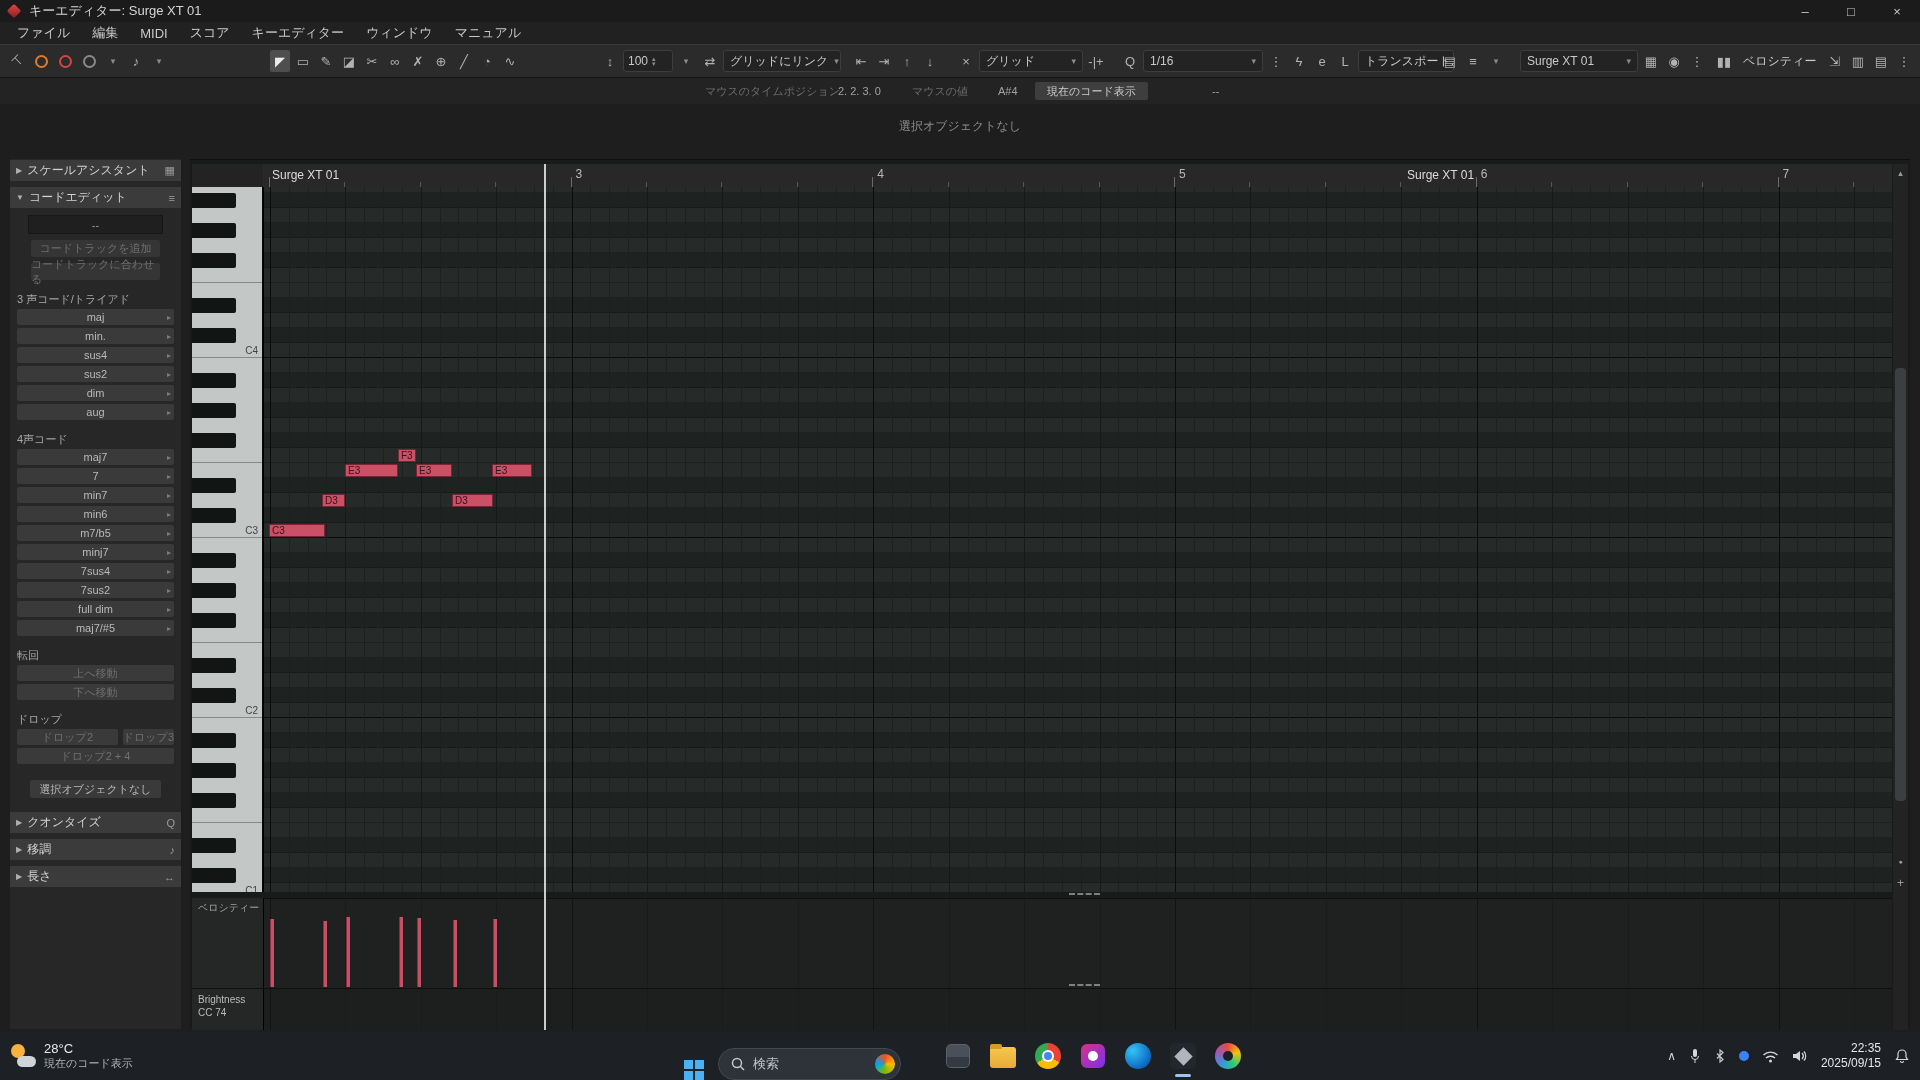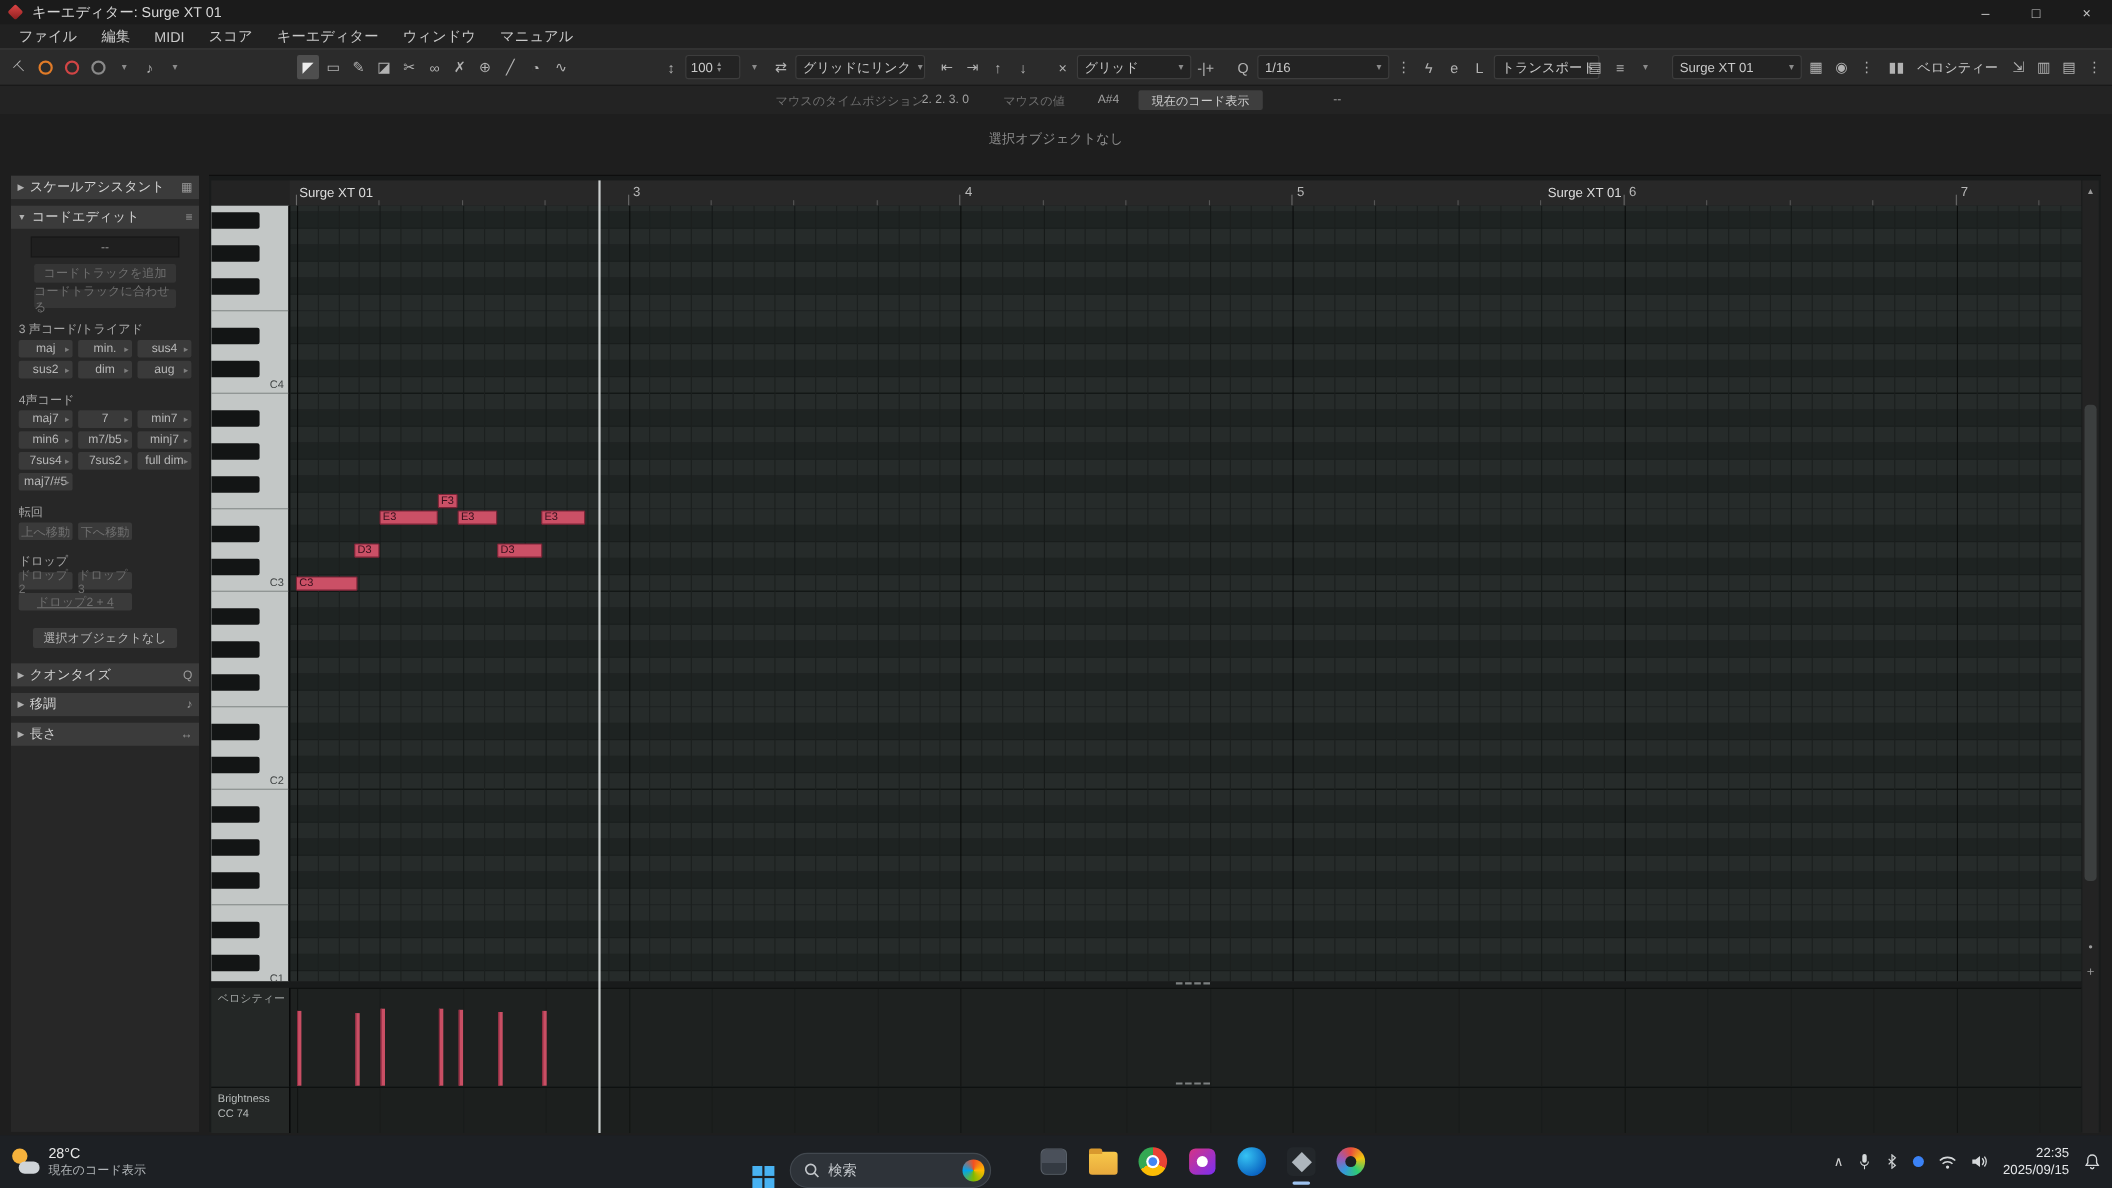--- a/index.html
+++ b/index.html
@@ -44,25 +44,25 @@
 
   
   .sidebar { position:absolute; left:10px; top:159px; width:171px; height:870px; background:#272727; font-size:12px; overflow:hidden; }
   .sec { height:21px; background:#3b3b3b; display:flex; align-items:center; padding:0 6px; gap:5px; color:#d2d2d2; margin-top:6px; }
   .sec:first-child { margin-top:1px; }
   .sec .tri { font-size:8px; color:#b0b0b0; }
   .sec .sec-icon { margin-left:auto; color:#9a9a9a; font-size:11px; }
   .cur-chord { margin:7px 18px 0; height:19px; background:#1f1f1f; border:1px solid #171717; display:flex; align-items:center; justify-content:center; color:#9a9a9a; font-size:11px; }
   .sbtn { margin:6px 21px 0; height:17px; background:#353535; display:flex; align-items:center; justify-content:center; color:#6f6f6f; font-size:11px; border-radius:2px; }
   .lbl { margin:12px 0 2px 7px; color:#a8a8a8; font-size:11px; }
-  .cgrid { display:grid; grid-template-columns:1fr 1fr 1fr; gap:3px 5px; margin:2px 7px 0; }
+  .cgrid { display:grid; grid-template-columns:1fr; gap:3px 5px; margin:2px 7px 0; }
   .cbtn { height:16px; background:#3a3a3a; border-radius:2px; display:flex; align-items:center; justify-content:center; position:relative; color:#b9b9b9; font-size:11px; }
   .cbtn .arr { position:absolute; right:3px; color:#7d7d7d; font-size:8px; }
   .cbtn.dis { color:#6f6f6f; }
-  .wide { grid-column:1/3;text-decoration:underline; }
+  .wide { grid-column:1/3; }
   .create-btn { margin:16px 20px 0; height:18px; background:#3a3a3a; border-radius:2px; display:flex; align-items:center; justify-content:center; color:#b9b9b9; font-size:11px; }
   .create-btn + .sec { margin-top:14px; }
 
   
   .editor { position:absolute; left:190px; top:159px; width:1720px; height:870px; background:#191b1b; border-top:1px solid #0e0e0e; }
   .ruler-corner { position:absolute; left:2px; top:4px; width:71px; height:23px; background:#232323; }
   .ruler { position:absolute; left:73px; top:4px; width:1629px; height:23px; background:#282828; overflow:hidden; }
   .rnum { position:absolute; top:3px; font-size:12px; color:#b8b8b8; }
   .rpart { position:absolute; top:4px; font-size:12px; color:#dcdcdc; }
   .rtick { position:absolute; bottom:0; width:1px; height:5px; background:#565656; }

